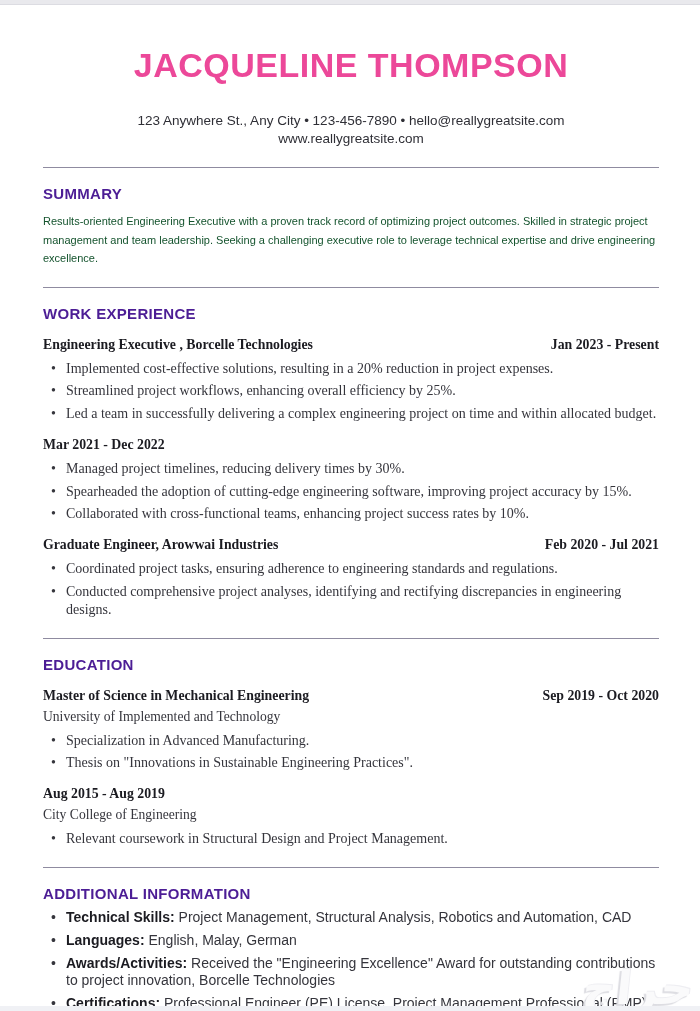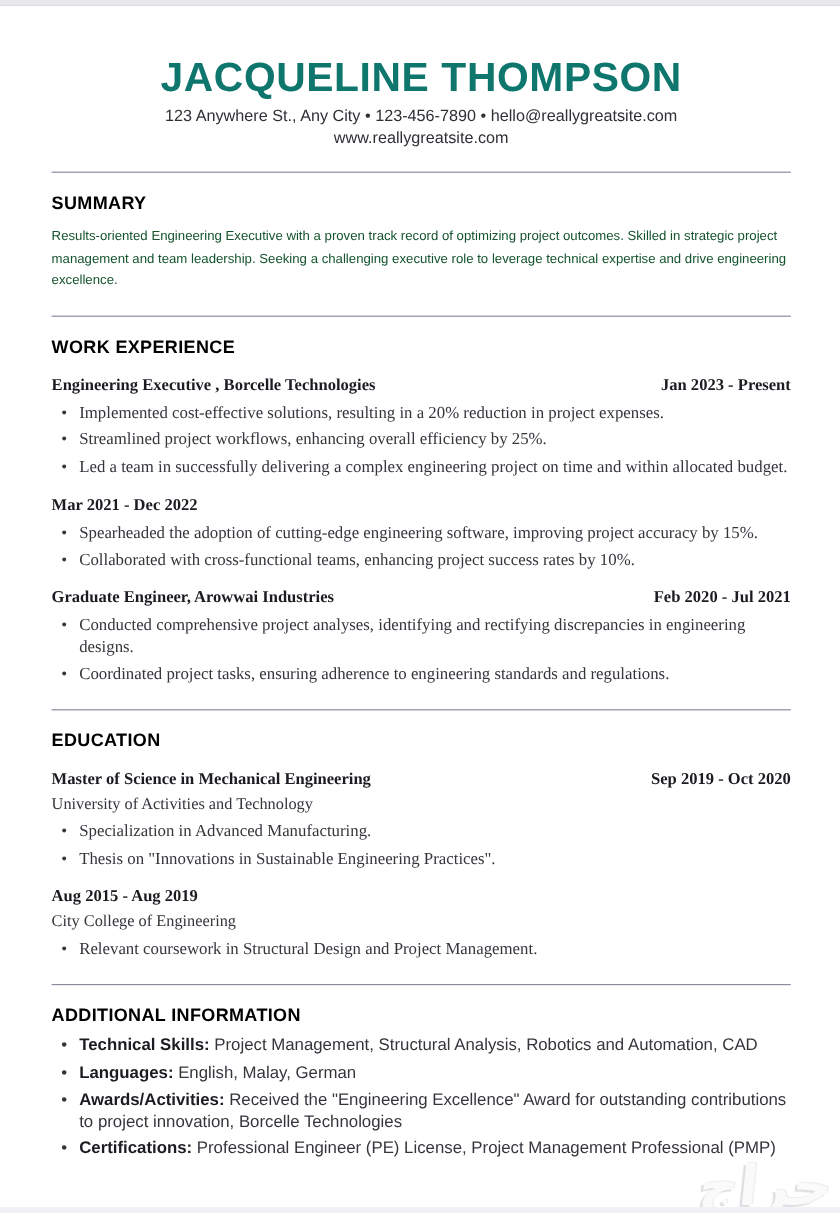--- a/index.html
+++ b/index.html
@@ -21,37 +21,37 @@
     position: absolute; bottom: 0; left: 0; width: 100%; height: 5px;
     background: #f0f1f5;
   }
   .content { padding: 0 41px 0 43px; }
   header { text-align: center; padding-top: 46px; }
   h1.name {
     margin: 0;
     font-size: 34px;
     font-weight: 700;
     letter-spacing: 0.5px;
-    color: #0f766e;
+    color: #ec4899;
     line-height: 38px;
   }
   .contact { margin: 0; font-size: 13.5px; line-height: 18px; color: #2f2f36; }
-  .contact.first { margin-top: 4px; }
+  .contact.first { margin-top: 28px; }
   hr.divider {
     border: none;
     border-top: 1.5px solid #8f8ba0;
     margin: 19px 0 0 0;
   }
   section { margin-top: 16px; }
   h2.sec-heading {
     margin: 0;
     font-size: 15px;
     font-weight: 700;
     letter-spacing: 0.3px;
-    color: #000000;
+    color: #4c1d95;
     line-height: 19px;
   }
   .body-text {
     margin: 9px 0 0 0;
     font-size: 11px;
     line-height: 18.5px;
     color: #14532d;
   }
   .entry { margin-top: 13px; font-family: Liberation Serif, serif; }
   .entry-head {
@@ -136,48 +136,49 @@
           <li>Streamlined project workflows, enhancing overall efficiency by 25%.</li>
           <li>Led a team in successfully delivering a complex engineering project on time and within allocated budget.</li>
         </ul>
       </div>
 
       <div class="entry">
         <div class="entry-head">
           <span class="entry-dates">Mar 2021 - Dec 2022</span>
         </div>
         <ul class="bullets">
+          <li>Managed project timelines, reducing delivery times by 30%.</li>
           <li>Spearheaded the adoption of cutting-edge engineering software, improving project accuracy by 15%.</li>
           <li>Collaborated with cross-functional teams, enhancing project success rates by 10%.</li>
         </ul>
       </div>
 
       <div class="entry">
         <div class="entry-head">
           <span class="entry-title">Graduate Engineer, Arowwai Industries</span>
           <span class="entry-dates">Feb 2020 - Jul 2021</span>
         </div>
         <ul class="bullets">
+          <li>Coordinated project tasks, ensuring adherence to engineering standards and regulations.</li>
           <li>Conducted comprehensive project analyses, identifying and rectifying discrepancies in engineering designs.</li>
-          <li>Coordinated project tasks, ensuring adherence to engineering standards and regulations.</li>
         </ul>
       </div>
     </section>
 
     <hr class="divider">
 
     <section>
       <h2 class="sec-heading">EDUCATION</h2>
 
       <div class="entry">
         <div class="entry-head">
           <span class="entry-title">Master of Science in Mechanical Engineering</span>
           <span class="entry-dates">Sep 2019 - Oct 2020</span>
         </div>
-        <p class="school">University of Activities and Technology</p>
+        <p class="school">University of Implemented and Technology</p>
         <ul class="bullets">
           <li>Specialization in Advanced Manufacturing.</li>
           <li>Thesis on "Innovations in Sustainable Engineering Practices".</li>
         </ul>
       </div>
 
       <div class="entry">
         <div class="entry-head">
           <span class="entry-dates">Aug 2015 - Aug 2019</span>
         </div>

